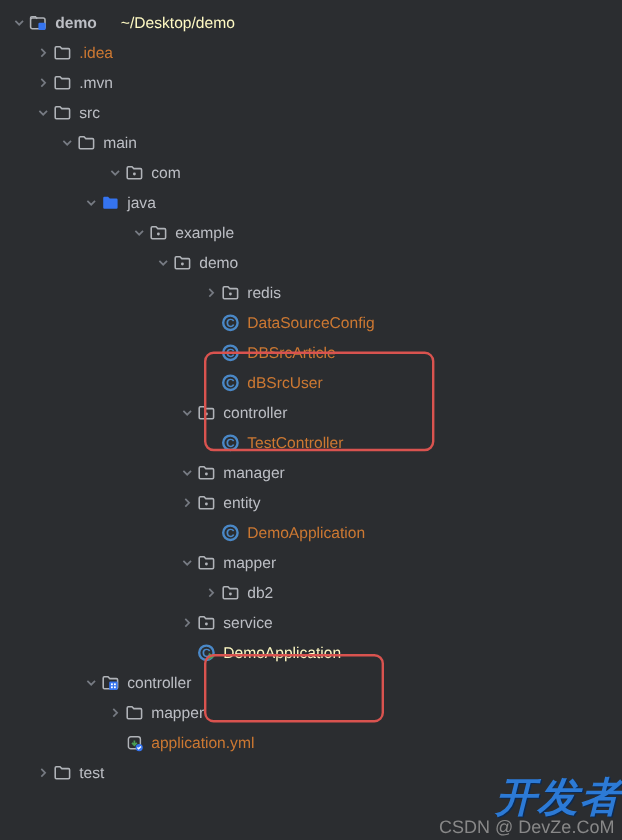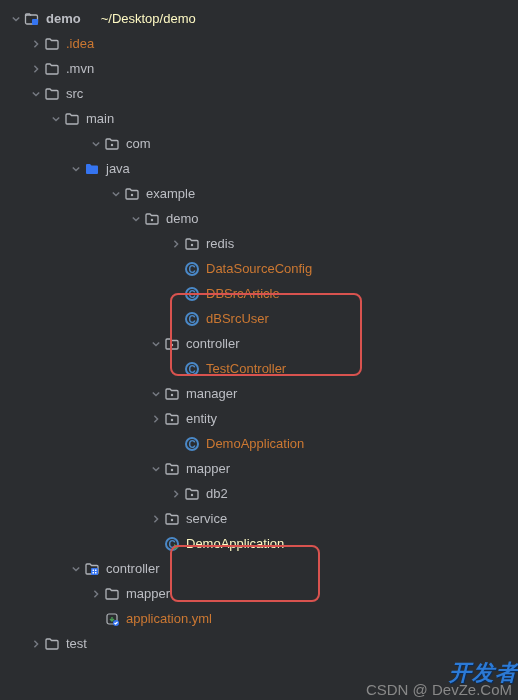--- a/index.html
+++ b/index.html
@@ -63,21 +63,21 @@
   .hl1 { left: 170px; top: 293px; width: 192px; height: 83px; }
   .hl2 { left: 170px; top: 545px; width: 150px; height: 57px; }
 
   .watermark1 {
     position: absolute;
     right: 0;
     bottom: 12px;
     color: #2c7ad6;
     font-weight: 700;
     font-style: italic;
-    font-size: 22px;
+    font-size: 34px;
     letter-spacing: 1px;
     text-shadow: 1px 1px 0 #0a2a55;
     pointer-events: none;
   }
   .watermark2 {
     position: absolute;
     right: 6px;
     bottom: 2px;
     color: #888;
     font-size: 15px;

